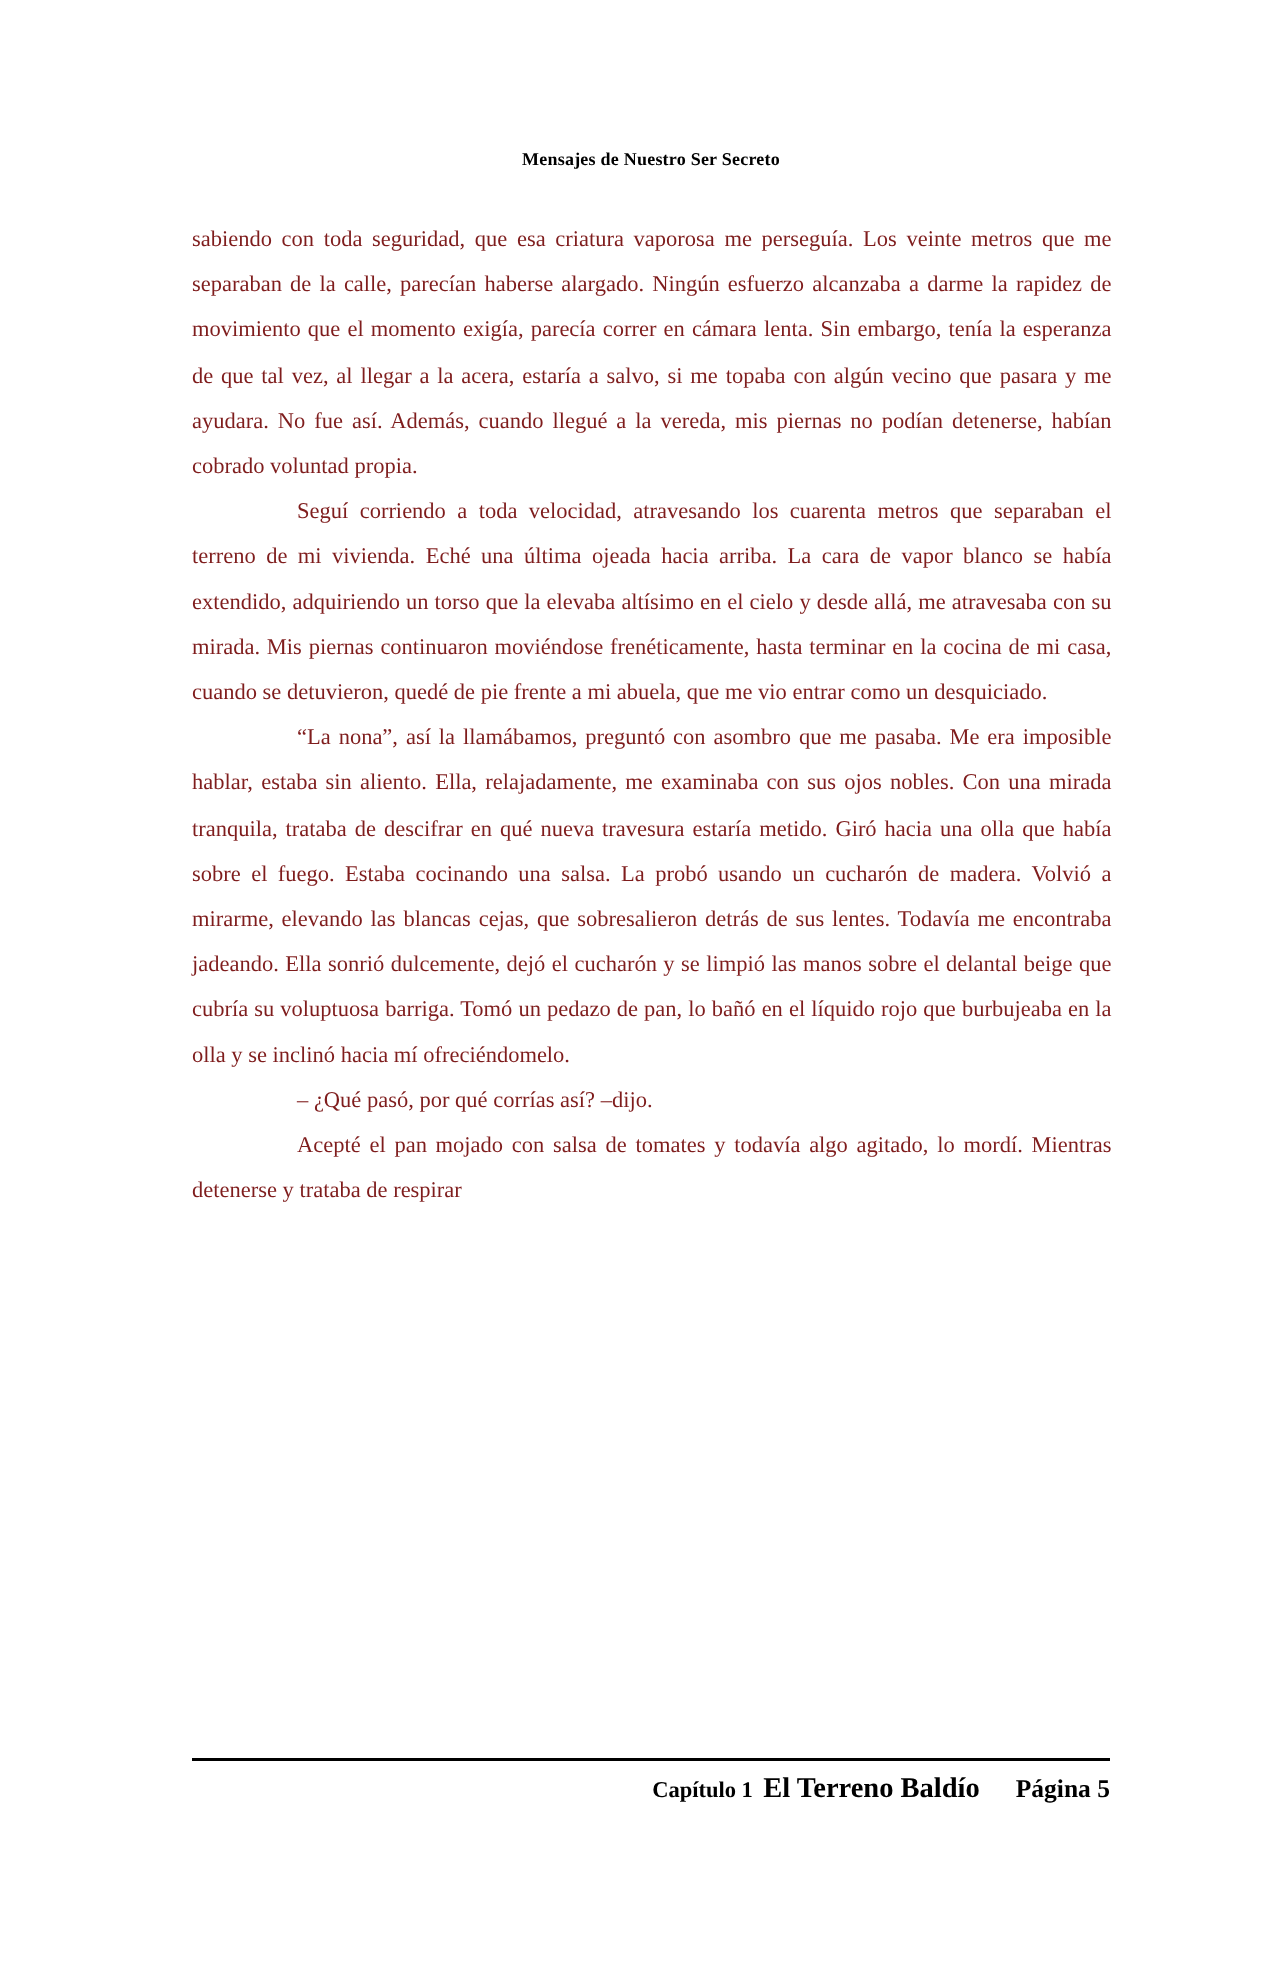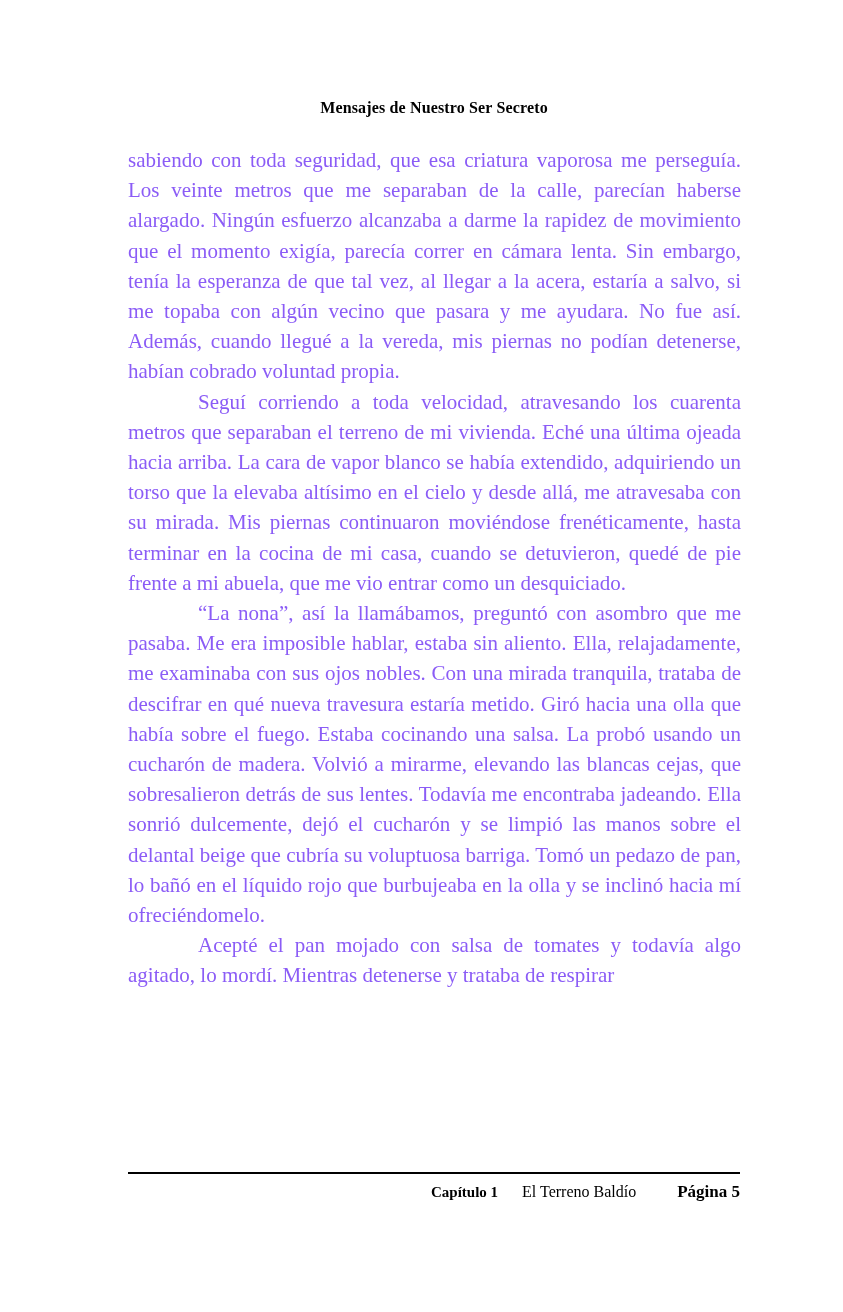--- a/index.html
+++ b/index.html
@@ -21,37 +21,37 @@
   }
 
   
   .running-header {
     position: absolute;
     left: 128px;
     top: 100px;
     width: 612px;
     text-align: center;
     font-weight: bold;
-    font-size: 16px;
+    font-size: 12px;
     letter-spacing: 0.15px;
     line-height: 1;
     color: #000000;
   }
 
   
   .text-column {
     position: absolute;
     left: 128px;
     top: 145px;
     width: 613px;
-    font-size: 21px;
+    font-size: 15px;
     line-height: 30.2px;
     text-align: justify;
     text-justify: inter-word;
-    color: #8b5cf6;
+    color: #7f1d1d;
     hyphens: none;
   }
 
   .text-column p {
     margin: 0;
     text-indent: 0;
   }
 
   .text-column p.indented {
     text-indent: 70px;
@@ -78,33 +78,33 @@
   }
 
   .footer {
     position: absolute;
     left: 128px;
     top: 1183px;
     width: 612px;
     display: flex;
     justify-content: flex-end;
     align-items: baseline;
-    gap: 17px;
+    gap: 0;
     line-height: 1;
   }
 
   .footer .chapter-label {
     font-weight: bold;
     font-size: 15px;
     white-space: pre;
   }
 
   .footer .chapter-title {
-    font-weight: normal;
-    font-size: 16px;
+    font-weight: bold;
+    font-size: 19px;
     white-space: pre;
     margin-left: 7px;
   }
 
   .footer .page-number {
     font-weight: bold;
     font-size: 17px;
     white-space: pre;
     margin-left: 24px;
   }
@@ -113,20 +113,21 @@
 <body>
 
 <div class="page">
 
   <div class="running-header">Mensajes de Nuestro Ser Secreto</div>
 
   <div class="text-column">
     <p class="flush-end">sabiendo con toda seguridad, que esa criatura vaporosa me perseguía. Los veinte metros que me separaban de la calle, parecían haberse alargado. Ningún esfuerzo alcanzaba a darme la rapidez de movimiento que el momento exigía, parecía correr en cámara lenta. Sin embargo, tenía la esperanza de que tal vez, al llegar a la acera, estaría a salvo, si me topaba con algún vecino que pasara y me ayudara. No fue así. Además, cuando llegué a la vereda, mis piernas no podían detenerse, habían cobrado voluntad propia.</p>
     <p class="indented flush-end">Seguí corriendo a toda velocidad, atravesando los cuarenta metros que separaban el terreno de mi vivienda. Eché una última ojeada hacia arriba. La cara de vapor blanco se había extendido, adquiriendo un torso que la elevaba altísimo en el cielo y desde allá, me atravesaba con su mirada. Mis piernas continuaron moviéndose frenéticamente, hasta terminar en la cocina de mi casa, cuando se detuvieron, quedé de pie frente a mi abuela, que me vio entrar como un desquiciado.</p>
     <p class="indented flush-end">“La nona”, así la llamábamos, preguntó con asombro que me pasaba. Me era imposible hablar, estaba sin aliento. Ella, relajadamente, me examinaba con sus ojos nobles. Con una mirada tranquila, trataba de descifrar en qué nueva travesura estaría metido. Giró hacia una olla que había sobre el fuego. Estaba cocinando una salsa. La probó usando un cucharón de madera. Volvió a mirarme, elevando las blancas cejas, que sobresalieron detrás de sus lentes. Todavía me encontraba jadeando. Ella sonrió dulcemente, dejó el cucharón y se limpió las manos sobre el delantal beige que cubría su voluptuosa barriga. Tomó un pedazo de pan, lo bañó en el líquido rojo que burbujeaba en la olla y se inclinó hacia mí ofreciéndomelo.</p>
+    <p class="indented flush-end">– ¿Qué pasó, por qué corrías así? –dijo.</p>
     <p class="indented flush-end">Acepté el pan mojado con salsa de tomates y todavía algo agitado, lo mordí. Mientras detenerse y trataba de respirar</p>
   </div>
 
   <div class="footer-rule"></div>
 
   <div class="footer">
     <span class="chapter-label">Capítulo 1</span>
     <span class="chapter-title">El Terreno Baldío</span>
     <span class="page-number">Página 5</span>
   </div>

